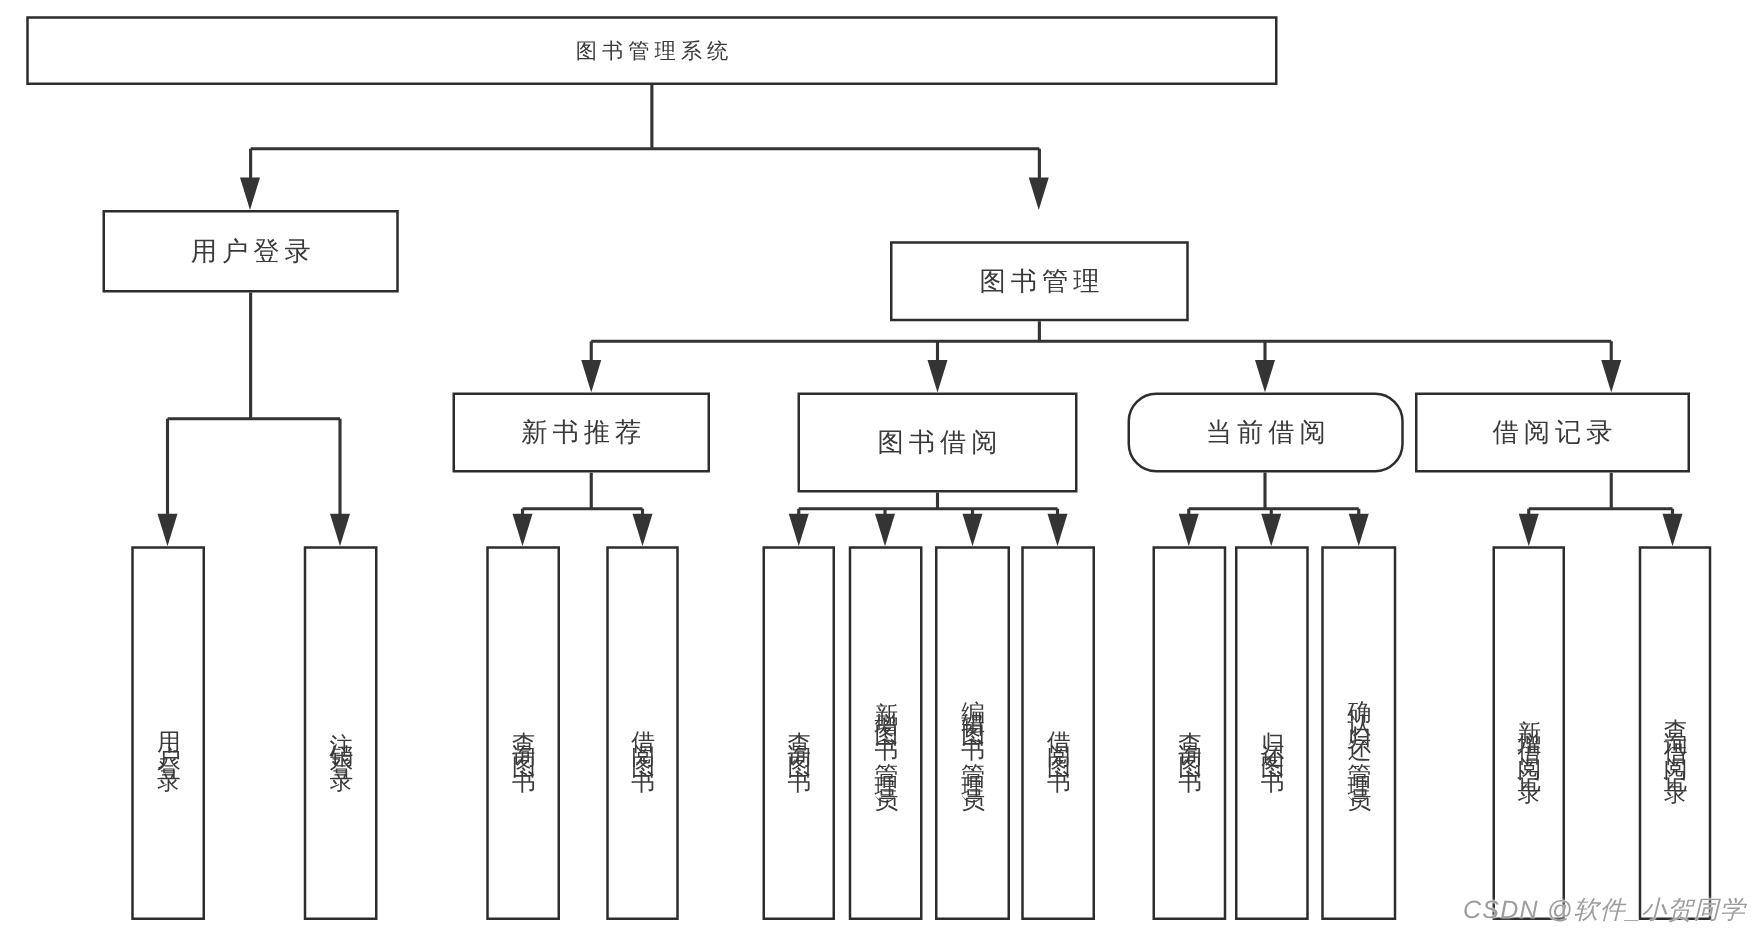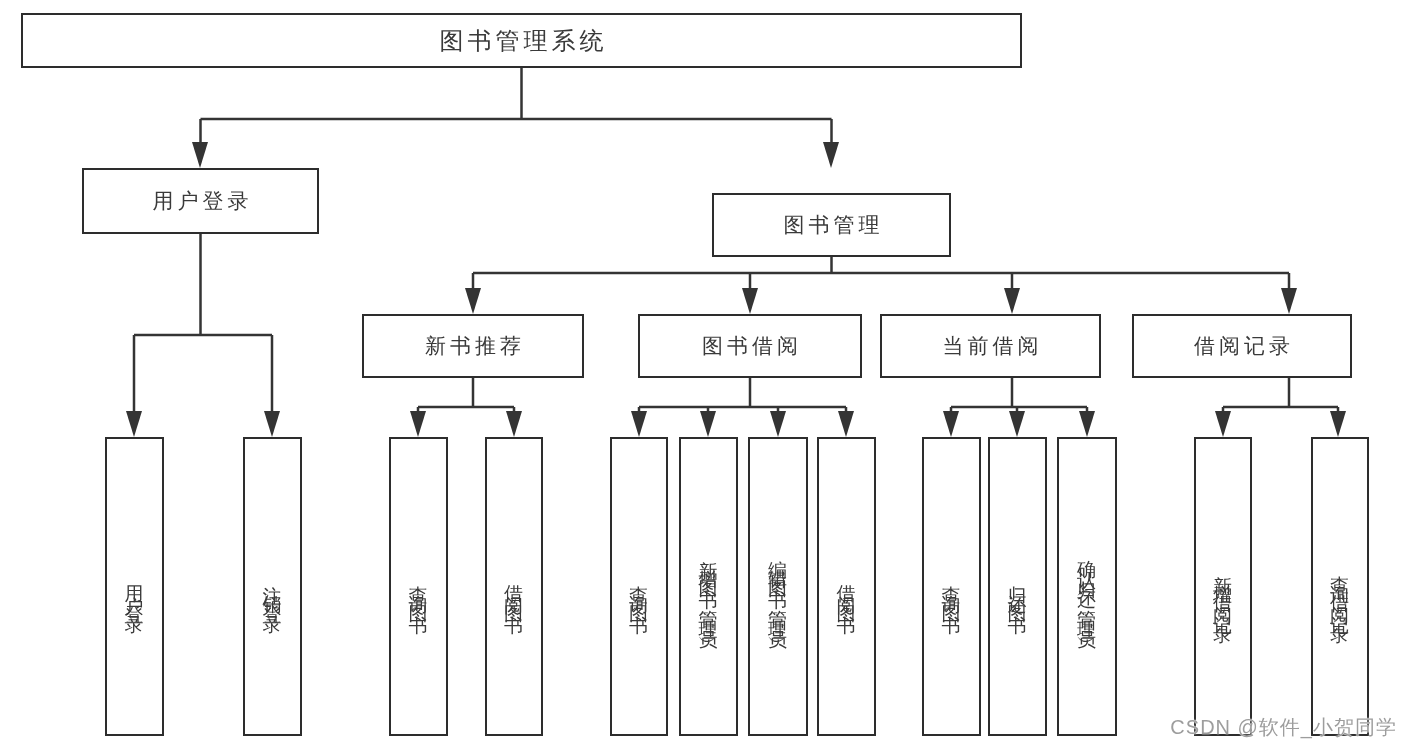--- a/index.html
+++ b/index.html
@@ -14,38 +14,39 @@
   .box{
     position:absolute;
     box-sizing:border-box;
     background:#ffffff;
     border:2px solid #2d2d2d;
     color:#3a3a3a;
     display:flex;align-items:center;justify-content:center;
     z-index:2;
   }
   .hnode{font-size:21px;letter-spacing:4px;padding-left:4px;}
-  .root{font-size:24px;letter-spacing:4px;padding-left:4px;}
+  .root{font-size:17px;letter-spacing:4px;padding-left:4px;}
   .leaf{
     writing-mode:vertical-rl;
     text-orientation:mixed;
     font-size:19px;
     letter-spacing:10px;
     line-height:1;
     padding-top:6px;
   }
   .watermark{
     position:absolute;
     right:8px;bottom:6px;
     z-index:3;
     font-size:20px;
     color:#9d9d9d;
     letter-spacing:1px;
     text-shadow:0 0 2px #ffffff,0 0 1px #ffffff;
     white-space:nowrap;
+    font-style:italic;
   }
 </style>
 </head>
 <body>
 
 <div class="canvas">
 
   <svg class="wires" width="1405" height="747" viewBox="0 0 1405 747">
 
     <path d="M521.5 68 L521.5 119 M200.5 119 L831.5 119 M200.5 119 L200.5 146 M831.5 119 L831.5 146" stroke="#343434" stroke-width="2.5" fill="none"></path>
@@ -83,23 +84,23 @@
       <polygon points="1215,411 1231,411 1223,437"></polygon>
       <polygon points="1330,411 1346,411 1338,437"></polygon>
     </g>
   </svg>
 
   <div class="box root" style="left:21px;top:13px;width:1001px;height:55px;">图书管理系统</div>
 
   <div class="box hnode" style="left:82px;top:168px;width:237px;height:66px;">用户登录</div>
   <div class="box hnode" style="left:712px;top:169px;width:239px;height:64px;margin-top:24px;">图书管理</div>
 
-  <div class="box hnode" style="left:362px;top:314px;width:222px;height:64px;">新书推荐</div>
-  <div class="box hnode" style="left:638px;top:314px;width:224px;height:64px;">图书借阅</div>
-  <div class="box hnode" style="left:880px;top:314px;width:221px;height:64px;">当前借阅</div>
+  <div class="box hnode" style="left:362px;top:314px;width:206px;height:64px;">新书推荐</div>
+  <div class="box hnode" style="left:638px;top:314px;width:224px;height:80px;">图书借阅</div>
+  <div class="box hnode" style="left:902px;top:314px;width:221px;height:64px;border-radius:23px;">当前借阅</div>
   <div class="box hnode" style="left:1132px;top:314px;width:220px;height:64px;">借阅记录</div>
 
   <div class="box leaf" style="left:105px;top:437px;width:59px;height:299px;">用户登录</div>
   <div class="box leaf" style="left:243px;top:437px;width:59px;height:299px;">注销登录</div>
 
   <div class="box leaf" style="left:389px;top:437px;width:59px;height:299px;">查询图书</div>
   <div class="box leaf" style="left:485px;top:437px;width:58px;height:299px;">借阅图书</div>
 
   <div class="box leaf" style="left:610px;top:437px;width:58px;height:299px;">查询图书</div>
   <div class="box leaf" style="left:679px;top:437px;width:59px;height:299px;">新增图书（管理员）</div>

